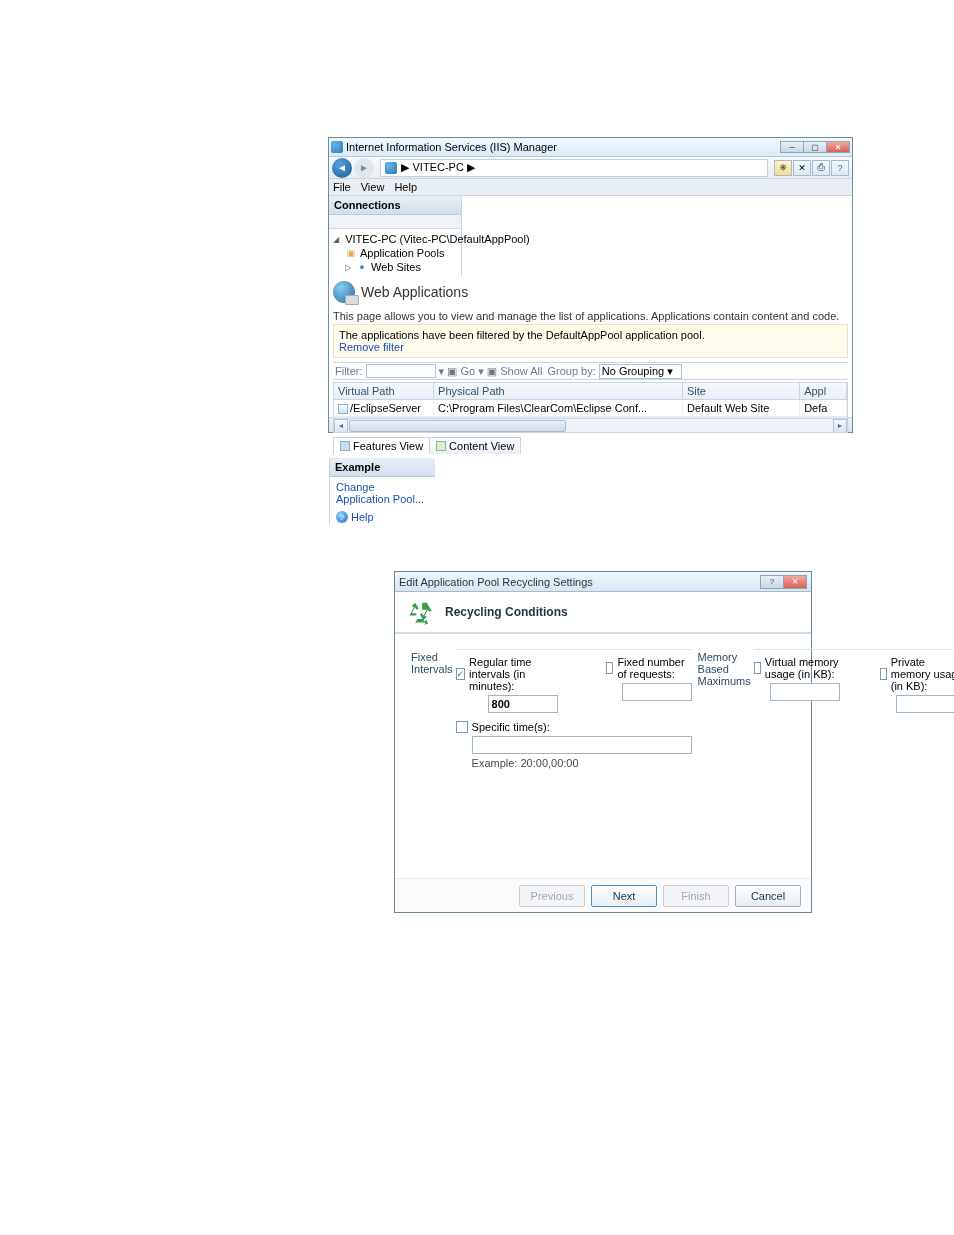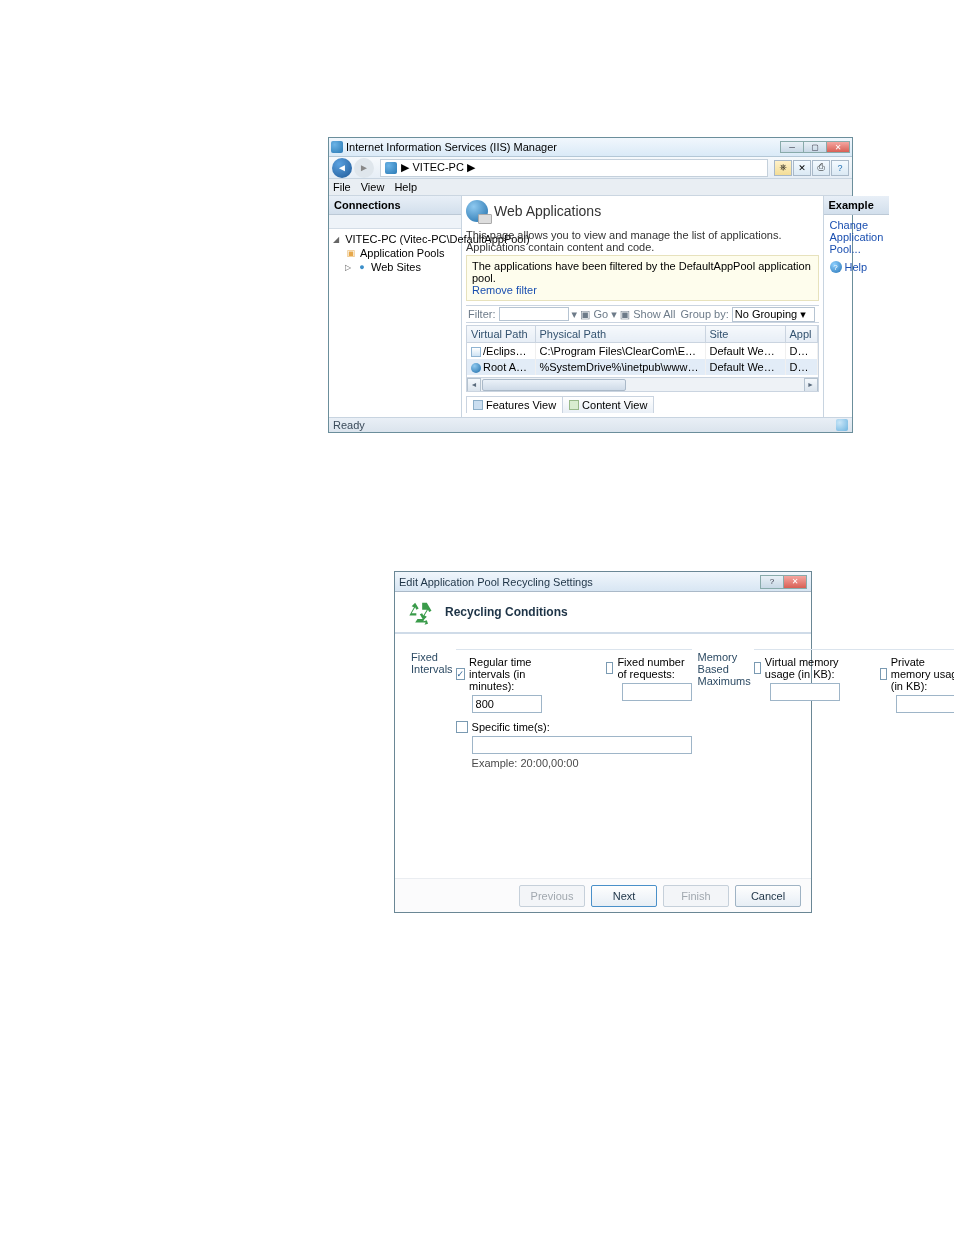--- a/index.html
+++ b/index.html
@@ -19,21 +19,21 @@
     .nav-back { background: radial-gradient(circle at 35% 30%, #5aa1e0, #1e5896); color: #fff; font-size: 10px; }
     .nav-fwd { background: #dfe6ec; color: #888; font-size: 10px; }
     .breadcrumb { margin-left: 4px; display: flex; align-items: center; height: 18px; background: #fff; border: 1px solid #c4d0db; padding: 0 4px; flex: 1; gap: 4px; }
     .toolbar-right { display: flex; gap: 1px; margin-left: 6px; }
     .tr-btn { width: 18px; height: 16px; border: 1px solid #a8b8c8; background: linear-gradient(#f4faff,#dbe9f4); display: flex; align-items: center; justify-content: center; font-size: 9px; }
     .tr-yellow { background: linear-gradient(#fff1c8,#f3dd97); }
 
     .iis-menubar { height: 17px; background: #e9eef3; display: flex; align-items: center; padding: 0 4px; gap: 10px; border-bottom: 1px solid #cbd6e1; }
     .iis-menubar span { cursor: default; }
 
-    .iis-body { display: flex; height: calc(100% - 19px - 22px - 17px - 15px); }
+    .iis-body { display: flex; height: calc(100% - 19px - 22px - 17px - 15px); flex-direction: column; }
     .conn-panel { width: 133px; border-right: 1px solid #c8d4e0; display: flex; flex-direction: column; }
     .panel-header { background: linear-gradient(#e8eff7,#d2dfec); font-weight: bold; padding: 3px 5px; border-bottom: 1px solid #bcc9d6; }
     .conn-toolbar { height: 14px; background: #eef3f8; border-bottom: 1px solid #d4dde6; }
     .tree { padding: 3px 2px; }
     .tree-node { display: flex; align-items: center; gap: 3px; padding: 1px 0; white-space: nowrap; }
     .tree-node.l1 { padding-left: 2px; }
     .tree-node.l2 { padding-left: 14px; }
     .tree-toggle { width: 8px; color: #666; font-size: 8px; }
     .tree-icon { width: 12px; height: 12px; display: inline-flex; align-items: center; justify-content: center; font-size: 9px; }
     .srv-icon { background: linear-gradient(#cae4f7,#8fc1e4); border-radius: 2px; }
@@ -269,21 +269,21 @@
 
   <div class="dlg-body">
     <div class="group-label">Fixed Intervals</div>
     <div class="group-box">
       <div class="row2col">
         <div class="field-col">
           <label class="chk-row">
             <span class="chk">✓</span>
             <span>Regular time intervals (in minutes):</span>
           </label>
-          <input class="text-input" style="margin-left: 16px;" value="800">
+          <input class="text-input" style="margin-left: 32px; font-weight: bold;" value="800">
         </div>
         <div class="field-col">
           <label class="chk-row">
             <span class="chk"></span>
             <span>Fixed number of requests:</span>
           </label>
           <input class="text-input" disabled="" style="margin-left: 16px;">
         </div>
       </div>
       <div style="height:8px;"></div>

